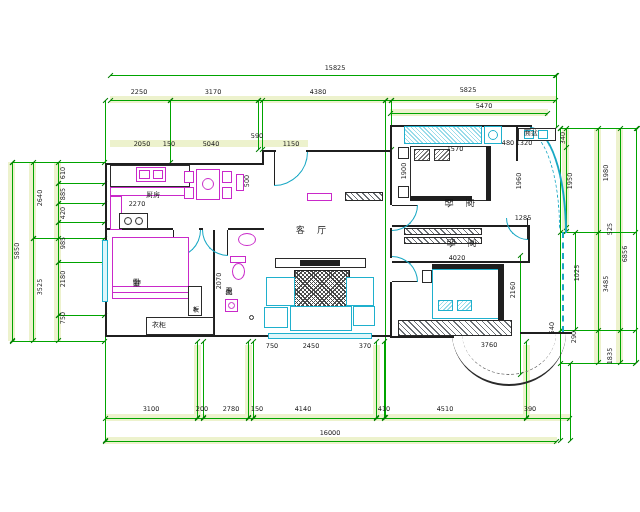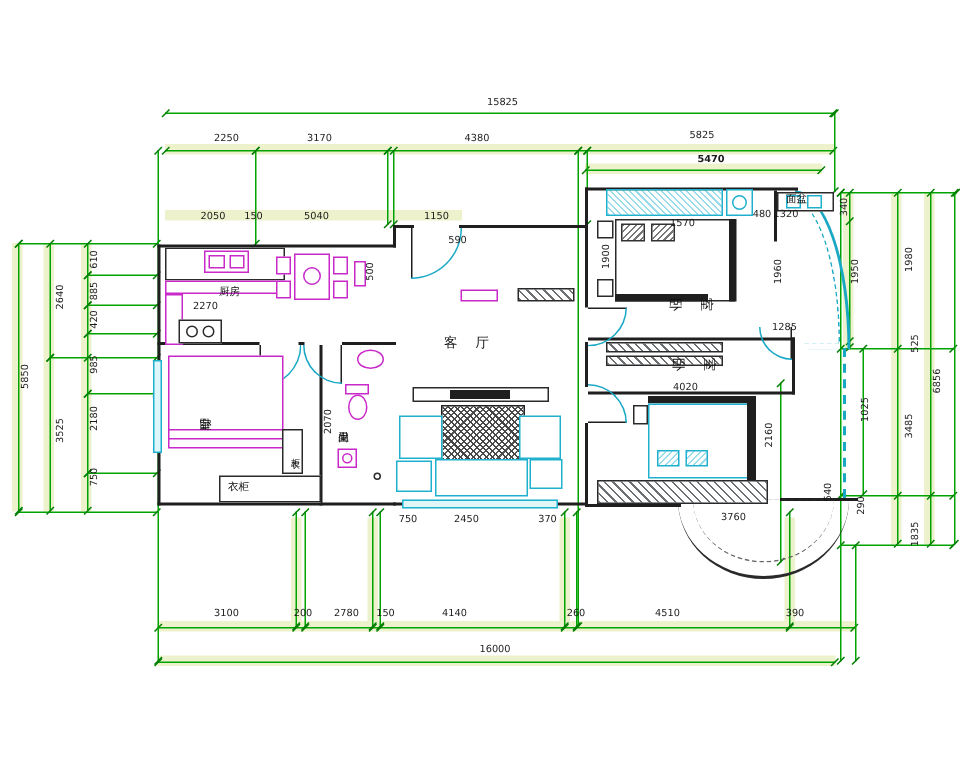--- a/index.html
+++ b/index.html
@@ -242,29 +242,29 @@
   <div class="w" style="left:432px;top:264px;width:70px;height:5px"></div>
   <div class="oc" style="left:432px;top:269px;width:70px;height:50px"></div>
   <div class="pilc" style="left:438px;top:300px;width:15px;height:11px"></div>
   <div class="pilc" style="left:457px;top:300px;width:15px;height:11px"></div>
   <div class="w" style="left:498px;top:264px;width:6px;height:56px"></div>
   <div class="ok" style="left:422px;top:270px;width:10px;height:13px"></div>
   <div class="hk" style="left:398px;top:320px;width:114px;height:16px"></div>
 
   <div id="anno" style="left:0;top:0;width:640px;height:512px">
       <span class="dl" style="left: 335px; top: 68px; transform: translate(-50%, -50%);">15825</span>
-      <span class="dl" style="left: 139px; top: 92px; transform: translate(-50%, -50%); margin-left: 12px;">2250</span>
+      <span class="dl" style="left: 139px; top: 92px; transform: translate(-50%, -50%);">2250</span>
       <span class="dl" style="left: 213px; top: 92px; transform: translate(-50%, -50%);">3170</span>
       <span class="dl" style="left: 318px; top: 92px; transform: translate(-50%, -50%);">4380</span>
       <span class="dl" style="left: 468px; top: 90px; transform: translate(-50%, -50%);">5825</span>
-      <span class="dl" style="left: 474px; top: 106px; transform: translate(-50%, -50%); font-weight: bold;">5470</span>
+      <span class="dl" style="left: 484px; top: 106px; transform: translate(-50%, -50%);">5470</span>
       <span class="dl" style="left: 142px; top: 144px; transform: translate(-50%, -50%);">2050</span>
       <span class="dl" style="left: 169px; top: 144px; transform: translate(-50%, -50%);">150</span>
       <span class="dl" style="left: 211px; top: 144px; transform: translate(-50%, -50%);">5040</span>
-      <span class="dl" style="left: 257px; top: 160px; transform: translate(-50%, -50%); margin-left: 48px;">590</span>
+      <span class="dl" style="left: 257px; top: 136px; transform: translate(-50%, -50%);">590</span>
       <span class="dl" style="left: 291px; top: 144px; transform: translate(-50%, -50%);">1150</span>
       <span class="dl" style="left: 137px; top: 204px; transform: translate(-50%, -50%);">2270</span>
       <span class="dl" style="left: 247px; top: 181px; transform: translate(-50%, -50%) rotate(-90deg);">500</span>
       <span class="dl" style="left: 455px; top: 149px; transform: translate(-50%, -50%);">1570</span>
       <span class="dl" style="left: 508px; top: 143px; transform: translate(-50%, -50%);">480</span>
       <span class="dl" style="left: 524px; top: 143px; transform: translate(-50%, -50%);">1320</span>
       <span class="dl" style="left: 404px; top: 171px; transform: translate(-50%, -50%) rotate(-90deg);">1900</span>
       <span class="dl" style="left: 519px; top: 181px; transform: translate(-50%, -50%) rotate(-90deg);">1960</span>
       <span class="dl" style="left: 523px; top: 218px; transform: translate(-50%, -50%);">1285</span>
       <span class="dl" style="left: 457px; top: 258px; transform: translate(-50%, -50%);">4020</span>
@@ -291,21 +291,21 @@
       <span class="dl" style="left: 606px; top: 173px; transform: translate(-50%, -50%) rotate(-90deg);">1980</span>
       <span class="dl" style="left: 610px; top: 229px; transform: translate(-50%, -50%) rotate(-90deg);">525</span>
       <span class="dl" style="left: 606px; top: 284px; transform: translate(-50%, -50%) rotate(-90deg);">3485</span>
       <span class="dl" style="left: 610px; top: 356px; transform: translate(-50%, -50%) rotate(-90deg);">1835</span>
       <span class="dl" style="left: 625px; top: 254px; transform: translate(-50%, -50%) rotate(-90deg);">6856</span>
       <span class="dl" style="left: 151px; top: 409px; transform: translate(-50%, -50%);">3100</span>
       <span class="dl" style="left: 202px; top: 409px; transform: translate(-50%, -50%);">200</span>
       <span class="dl" style="left: 231px; top: 409px; transform: translate(-50%, -50%);">2780</span>
       <span class="dl" style="left: 257px; top: 409px; transform: translate(-50%, -50%);">150</span>
       <span class="dl" style="left: 303px; top: 409px; transform: translate(-50%, -50%);">4140</span>
-      <span class="dl" style="left: 384px; top: 409px; transform: translate(-50%, -50%);">260</span>
+      <span class="dl" style="left: 384px; top: 409px; transform: translate(-50%, -50%);">410</span>
       <span class="dl" style="left: 445px; top: 409px; transform: translate(-50%, -50%);">4510</span>
       <span class="dl" style="left: 530px; top: 409px; transform: translate(-50%, -50%);">390</span>
       <span class="dl" style="left: 330px; top: 433px; transform: translate(-50%, -50%);">16000</span>
       <span class="rl" style="left: 153px; top: 195px; font-size: 7px; transform: translate(-50%, -50%);">厨房</span>
       <span class="rl" style="left: 317px; top: 230px; font-size: 9px; letter-spacing: 12px; transform: translate(-50%, -50%);">客厅</span>
       <span class="rl" style="left: 459px; top: 209px; font-size: 9px; letter-spacing: 12px; transform: translate(-50%, -50%);"><span class="cr">卧</span><span class="cr">室</span></span>
       <span class="rl" style="left: 461px; top: 249px; font-size: 9px; letter-spacing: 12px; transform: translate(-50%, -50%);"><span class="cr">卧</span><span class="cr">室</span></span>
       <span class="rl vert" style="left: 136px; top: 272px; font-size: 8px; transform: translate(-50%, -50%);">卧室</span>
       <span class="rl vert" style="left: 228px; top: 282px; font-size: 7px; transform: translate(-50%, -50%);">卫生间</span>
       <span class="rl" style="left: 159px; top: 325px; font-size: 7px; transform: translate(-50%, -50%);">衣柜</span>

